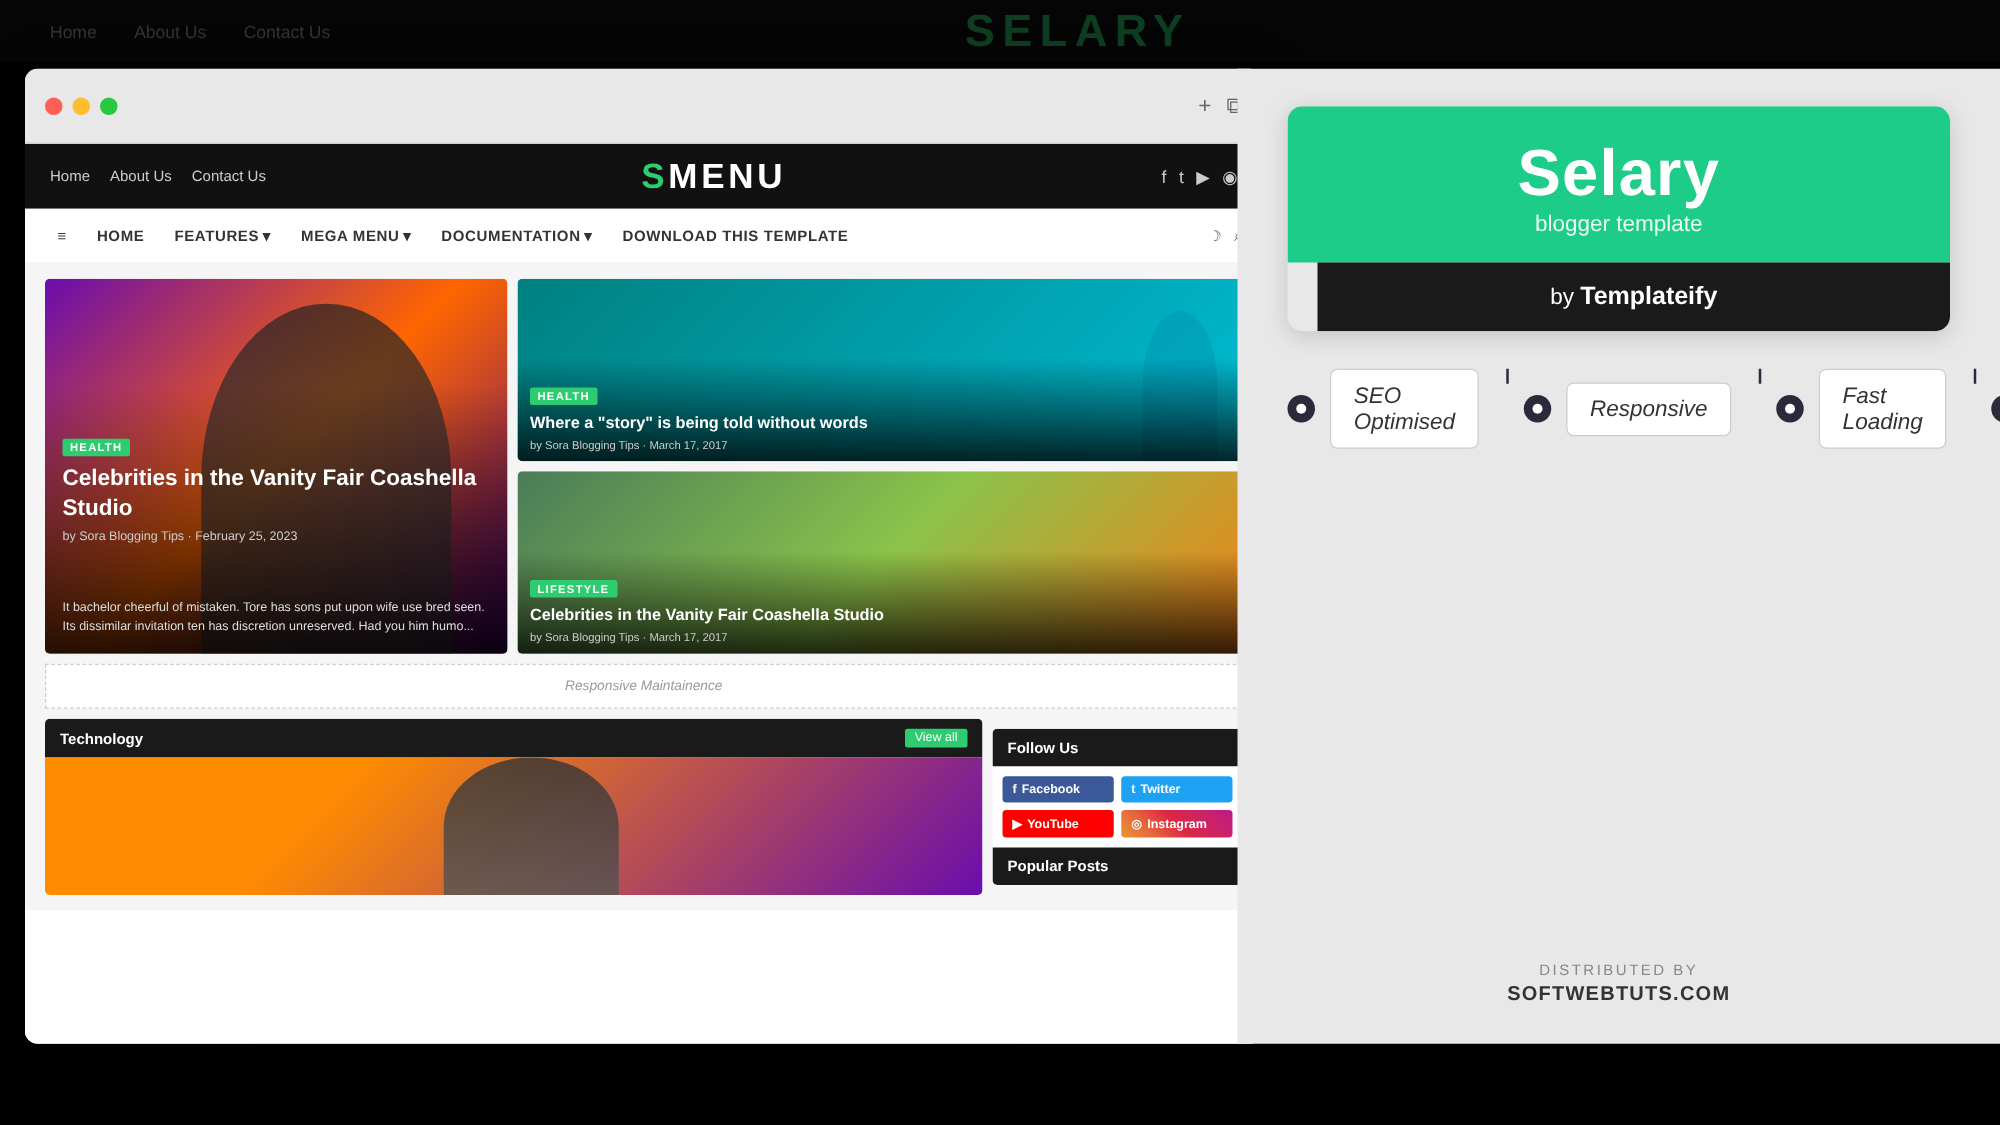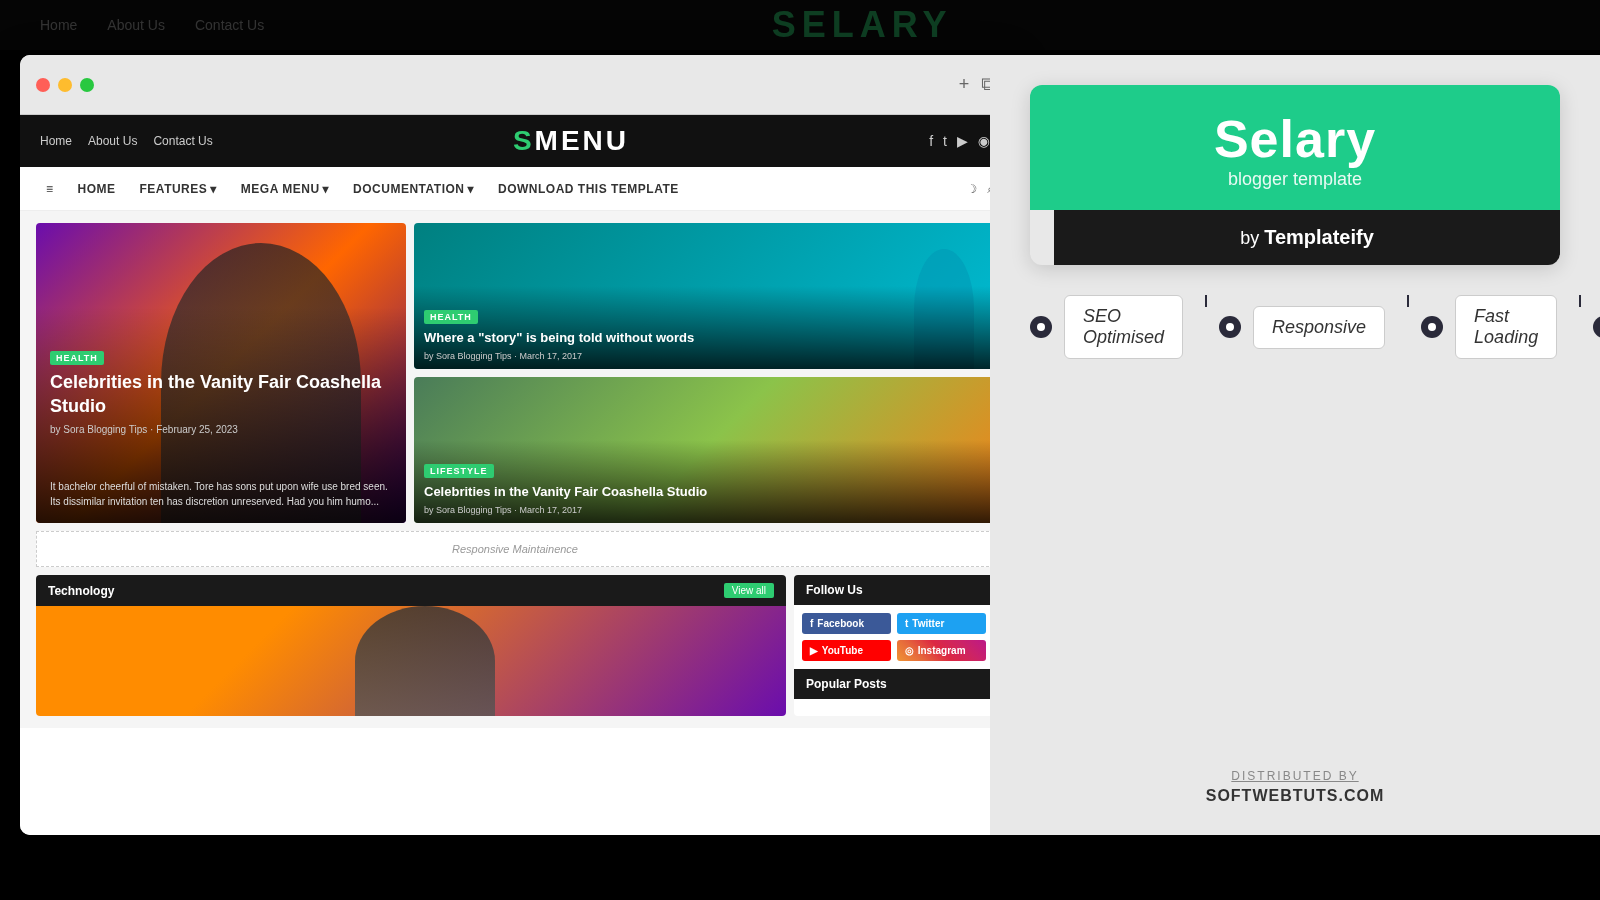--- a/index.html
+++ b/index.html
@@ -302,20 +302,21 @@
       font-size: 11px;
       margin: 8px 0;
       font-style: italic;
     }
 
     
     .bottom-sections {
       display: flex;
       gap: 8px;
       margin-top: 0;
+      align-items: center;
     }
     .technology-section {
       flex: 1;
       background: #fff;
       border-radius: 4px;
       overflow: hidden;
     }
     .section-header {
       background: #1a1a1a;
       color: #fff;
@@ -495,21 +496,20 @@
       margin-top: auto;
       text-align: center;
       color: #555;
     }
     .distributed-by-label {
       font-size: 12px;
       letter-spacing: 2px;
       color: #888;
       text-transform: uppercase;
       margin-bottom: 4px;
-      text-decoration: underline;
     }
     .distributed-by-site {
       font-size: 16px;
       font-weight: 900;
       color: #333;
       letter-spacing: 1px;
     }
   </style>
 </head>
 <body>

